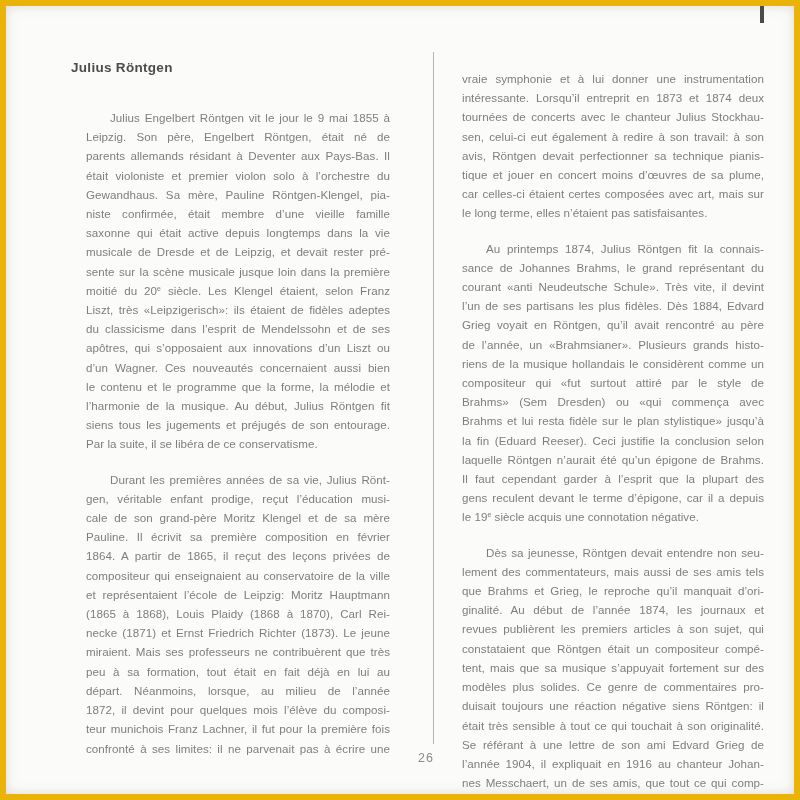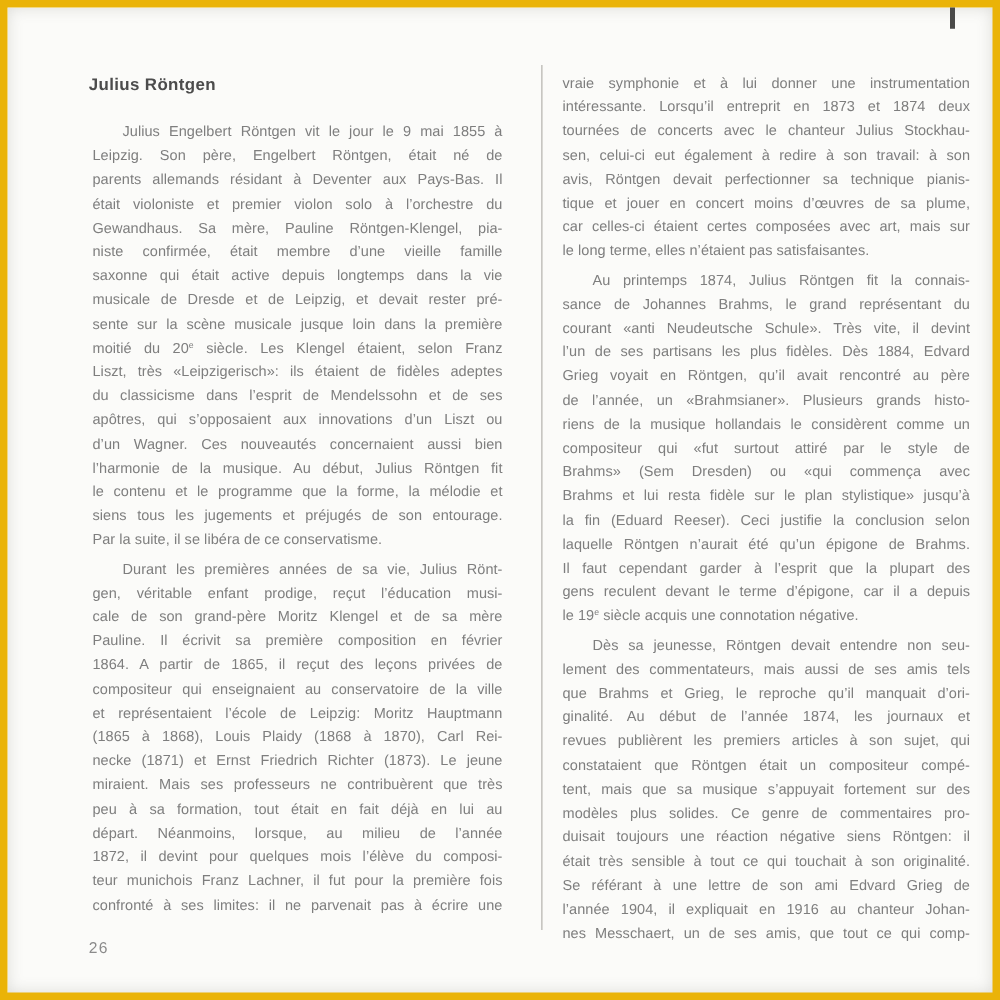--- a/index.html
+++ b/index.html
@@ -19,36 +19,36 @@
     font-size:13.5px;font-weight:bold;letter-spacing:.3px;
     color:var(--heading-color,#4c4c4c);
   }
   .col{
     position:absolute;
     font-size:11.6px;color:var(--text-color,#7e7e7e);
     letter-spacing:.05px;
   }
   .col-left{left:64px;top:86px;width:336px;}
   .col-right{left:440px;top:47px;width:334px;}
-  .para{margin:4px;}
+  .para{margin:16px;}
   .line{
     line-height:19.2px;
     text-align:justify;text-align-last:justify;
     overflow:visible;white-space:normal;
   }
   .line.end{text-align-last:left;}
   .line.indent{text-indent:24px;}
   .line sup{font-size:7px;vertical-align:4px;line-height:0;}
   .divider{
     position:absolute;left:427px;top:46px;width:1px;height:692px;
     background:var(--divider-color,#b7b5b0);
   }
   .footer{
     position:absolute;left:65px;top:745px;width:710px;
-    text-align:left;font-size:12.5px;letter-spacing:1px;
+    text-align:center;font-size:12.5px;letter-spacing:1px;
     color:var(--footer-color,#8b8b8b);
   }
   .scan-artifact{
     position:absolute;left:754px;top:0;width:4px;height:17px;
     background:#4a4a48;filter:blur(.4px);
   }
 </style>
 </head>
 <body style="--page-bg: #fbfbf9; --text-color: #7e7e7e; --heading-color: #4c4c4c; --divider-color: #b7b5b0; --footer-color: #8b8b8b;">
 
@@ -63,22 +63,22 @@
         <div class="line">Gewandhaus. Sa mère, Pauline Röntgen-Klengel, pia-</div>
         <div class="line">niste confirmée, était membre d’une vieille famille</div>
         <div class="line">saxonne qui était active depuis longtemps dans la vie</div>
         <div class="line">musicale de Dresde et de Leipzig, et devait rester pré-</div>
         <div class="line">sente sur la scène musicale jusque loin dans la première</div>
         <div class="line">moitié du 20<sup>e</sup> siècle. Les Klengel étaient, selon Franz</div>
         <div class="line">Liszt, très «Leipzigerisch»: ils étaient de fidèles adeptes</div>
         <div class="line">du classicisme dans l’esprit de Mendelssohn et de ses</div>
         <div class="line">apôtres, qui s’opposaient aux innovations d’un Liszt ou</div>
         <div class="line">d’un Wagner. Ces nouveautés concernaient aussi bien</div>
+        <div class="line">le contenu et le programme que la forme, la mélodie et</div>
         <div class="line">l’harmonie de la musique. Au début, Julius Röntgen fit</div>
-        <div class="line">le contenu et le programme que la forme, la mélodie et</div>
         <div class="line">siens tous les jugements et préjugés de son entourage.</div>
         <div class="line end">Par la suite, il se libéra de ce conservatisme.</div>
       </div>
       <div class="para">
         <div class="line indent">Durant les premières années de sa vie, Julius Rönt-</div>
         <div class="line">gen, véritable enfant prodige, reçut l’éducation musi-</div>
         <div class="line">cale de son grand-père Moritz Klengel et de sa mère</div>
         <div class="line">Pauline. Il écrivit sa première composition en février</div>
         <div class="line">1864. A partir de 1865, il reçut des leçons privées de</div>
         <div class="line">compositeur qui enseignaient au conservatoire de la ville</div>

